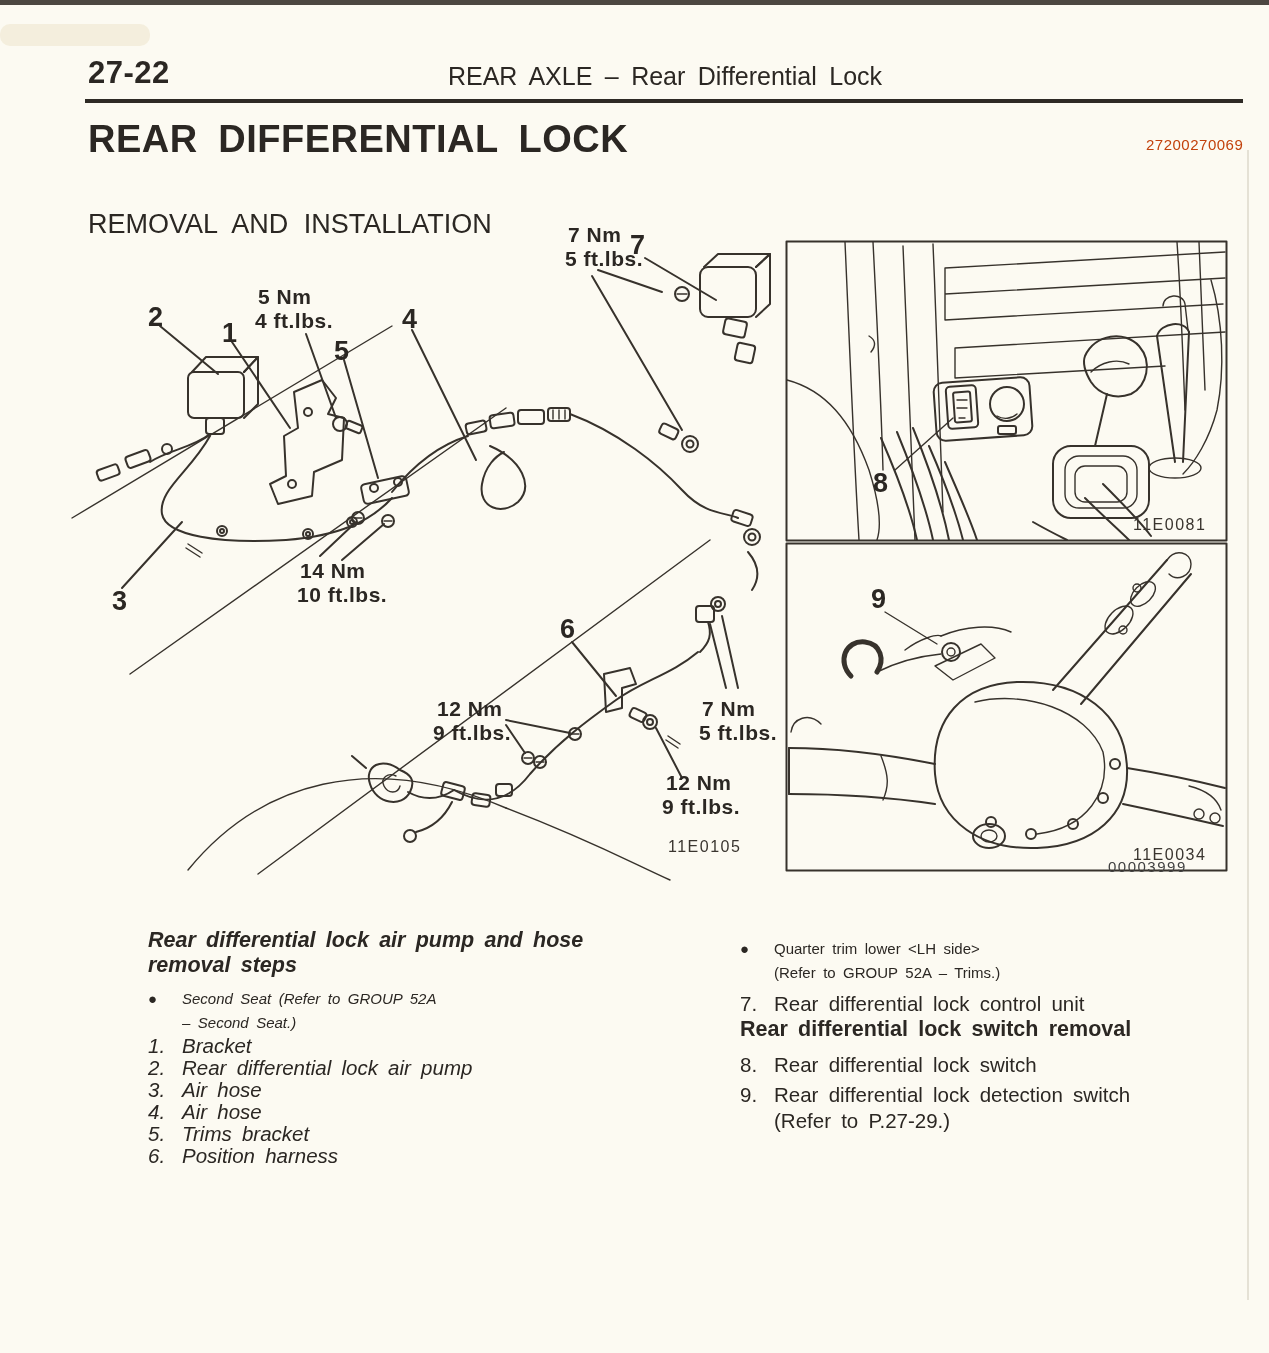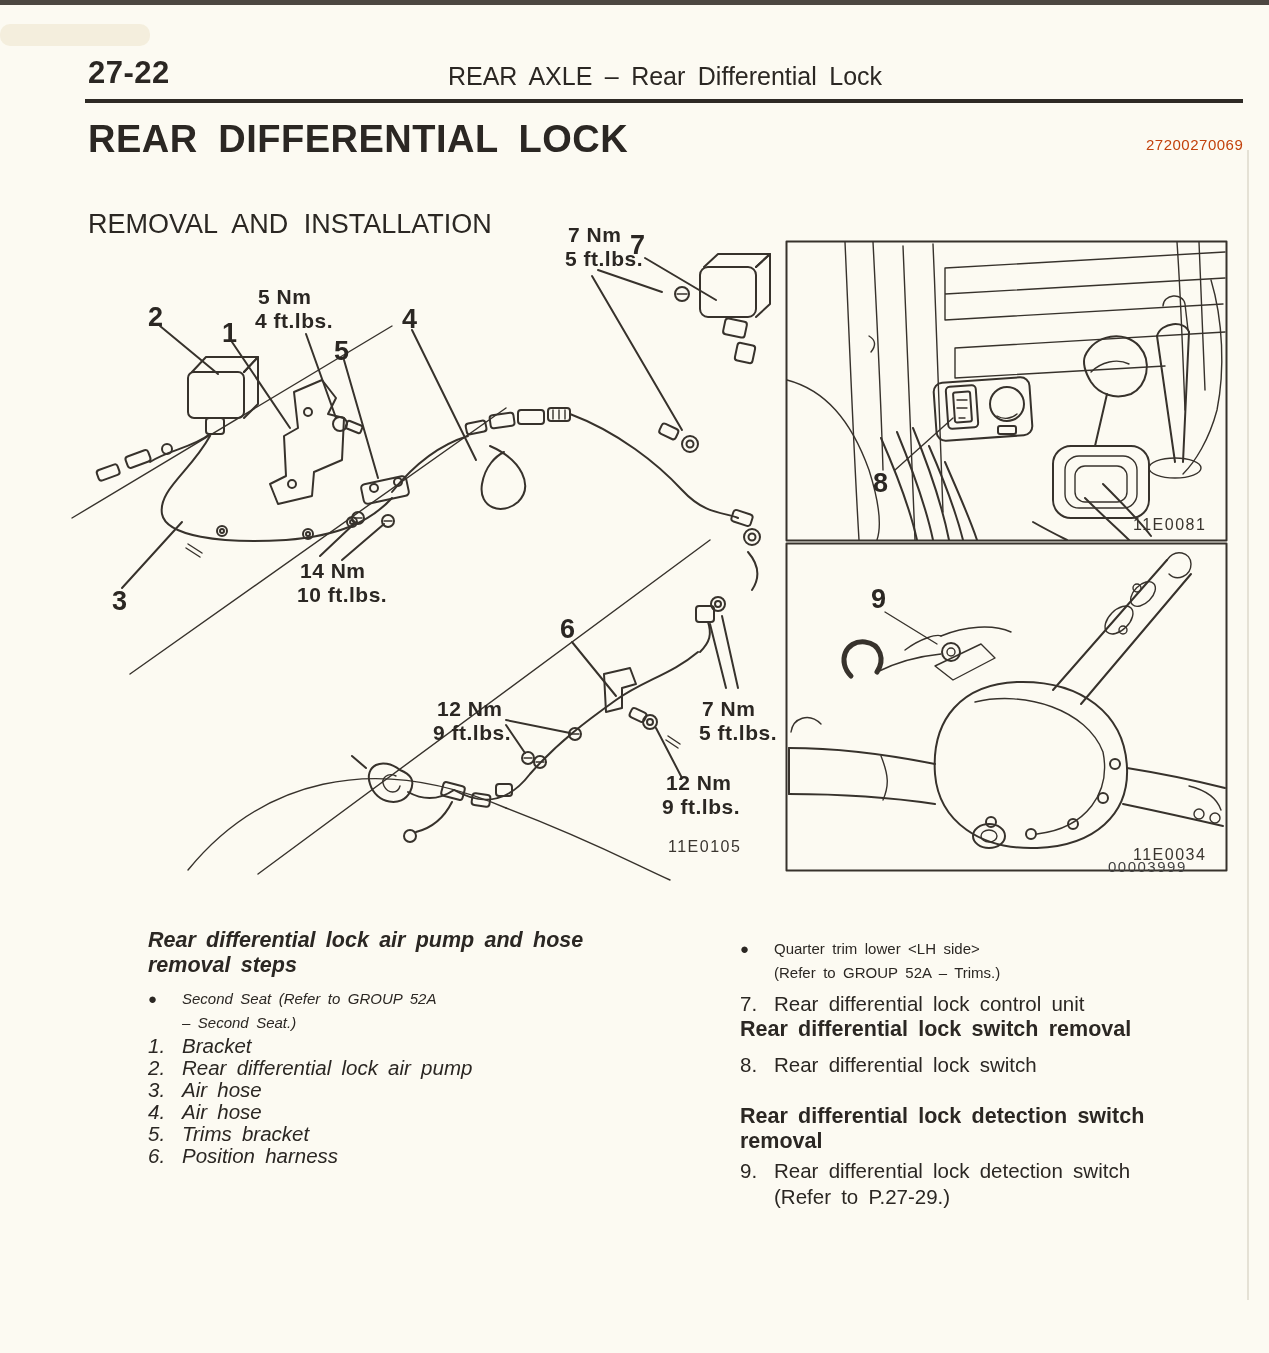--- a/index.html
+++ b/index.html
@@ -380,18 +380,17 @@
     <span class="num">7.</span>
     <span class="t">Rear differential lock control unit</span>
   </div>
 
   <div class="sec-heading gap22">Rear differential lock switch removal</div>
   <div class="li gap10">
     <span class="num">8.</span>
     <span class="t">Rear differential lock switch</span>
   </div>
 
-  <div class="sec-heading gap26">Rear differential lock detection switch removal</div>
   <div class="li gap4">
     <span class="num">9.</span>
     <span class="t">Rear differential lock detection switch (Refer to P.27-29.)</span>
   </div>
 </div>
 
 </body></html>

